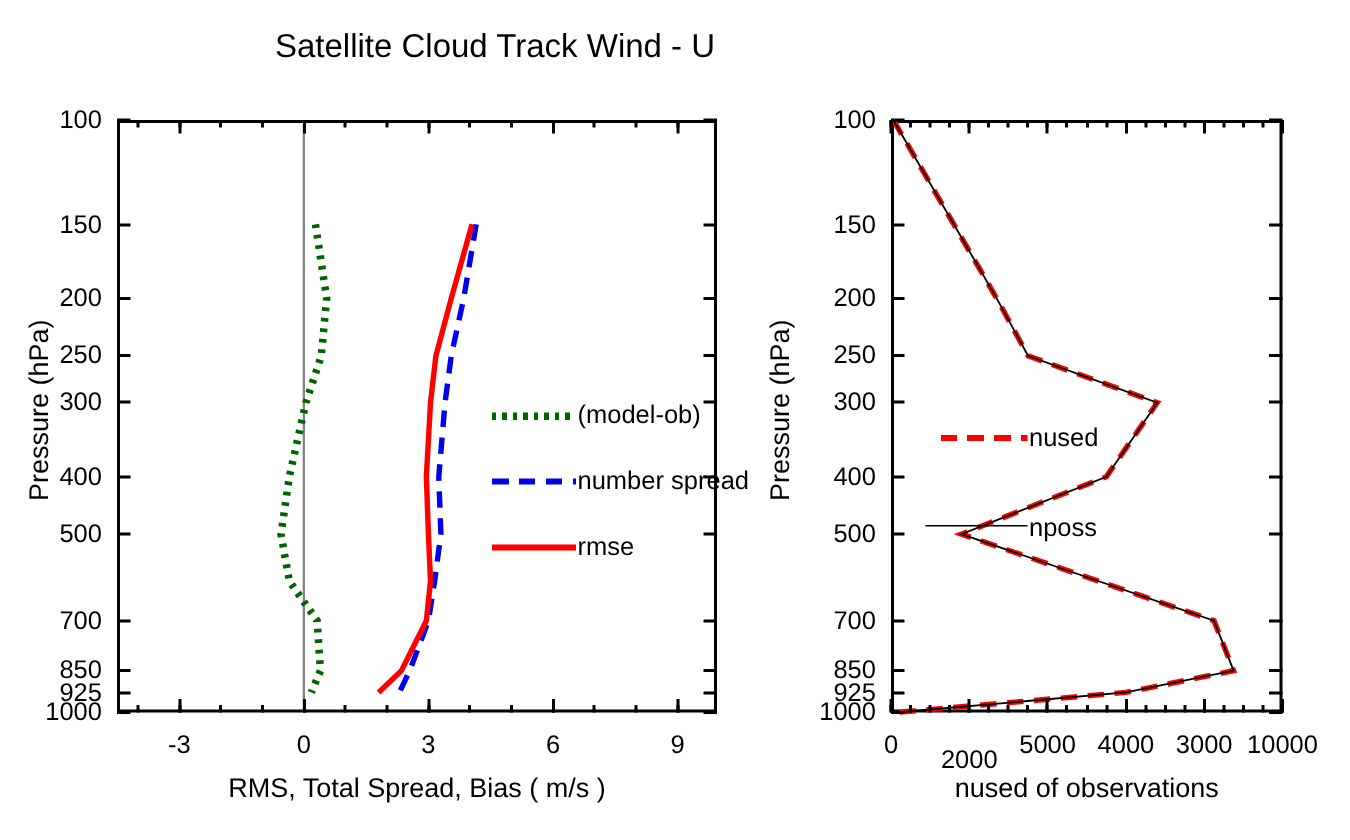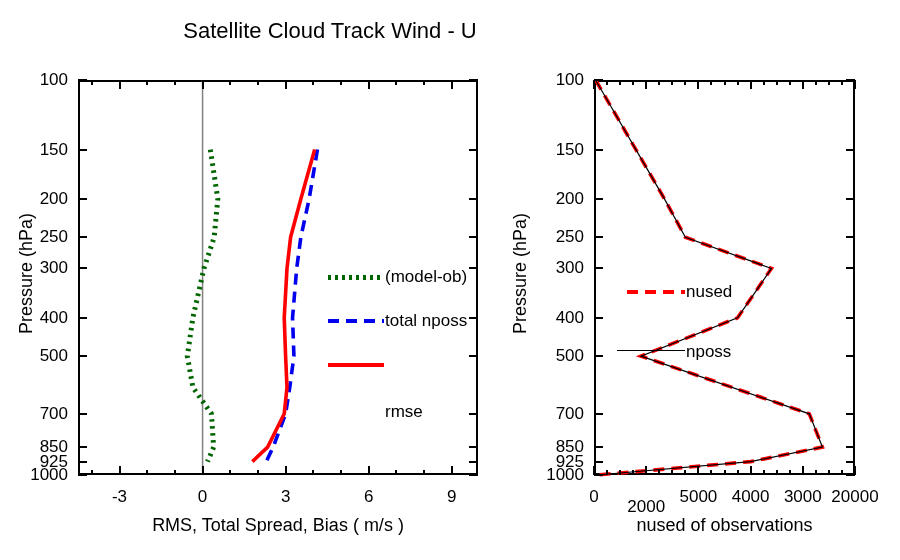--- a/index.html
+++ b/index.html
@@ -130,23 +130,23 @@
         <div class="xtick-label" style="left: 285.612px; top: 487px;">3</div>
         <div class="xtick-label" style="left: 368.657px; top: 487px;">6</div>
         <div class="xtick-label" style="left: 451.702px; top: 487px;">9</div>
       </div>
     <div class="axis-title-x" id="left-xtitle" style="left: 278px; top: 515px;">RMS, Total Spread, Bias ( m/s )</div>
     <div class="axis-title-y" id="left-ytitle" style="left: 16px; top: 333.5px;">Pressure (hPa)</div>
     <div id="left-legend">
         <div class="legend-line" style="width: 56px; height: 5px; background: repeating-linear-gradient(to right, rgb(0, 100, 0) 0px, rgb(0, 100, 0) 3px, transparent 3px, transparent 7px); left: 328px; top: 275px; position: absolute;"></div>
         <div class="legend-label" style="left: 385px; top: 277px;">(model-ob)</div>
         <div class="legend-line" style="width: 56px; height: 4px; background: repeating-linear-gradient(to right, rgb(0, 0, 238) 0px, rgb(0, 0, 238) 11px, transparent 11px, transparent 18px); left: 328px; top: 319px; position: absolute;"></div>
-        <div class="legend-label" style="left: 385px; top: 321px;">total nposs</div>
+        <div class="legend-label" style="left: 385px; top: 321px;">number spread</div>
         <div class="legend-line" style="width: 56px; height: 4px; background: rgb(255, 0, 0); left: 328px; top: 363px; position: absolute;"></div>
-        <div class="legend-label" style="left: 385px; top: 365px; margin-top: 47px;">rmse</div>
+        <div class="legend-label" style="left: 385px; top: 365px;">rmse</div>
       </div>
   </div>
 
   <div class="panel" id="right-panel">
     <div class="frame" id="right-frame" style="left: 594px; top: 80px; width: 261px; height: 395px;"></div>
     <svg class="series" id="right-svg" width="900" height="560">
         <polyline points="595.57,80.00 664.47,198.91 685.35,237.19 771.48,268.46 737.55,317.81 640.98,356.09 809.33,413.81 822.38,447.12 750.60,461.63 597.13,475.00" fill="none" stroke="#ff0000" stroke-width="3.6" stroke-linecap="butt" stroke-linejoin="miter" stroke-dasharray="11,7"></polyline>
         <polyline points="595.57,80.00 664.47,198.91 685.35,237.19 771.48,268.46 737.55,317.81 640.98,356.09 809.33,413.81 822.38,447.12 750.60,461.63 597.13,475.00" fill="none" stroke="#000000" stroke-width="1.2" stroke-linecap="butt" stroke-linejoin="miter"></polyline>
       </svg>
     <div id="right-ticks">
@@ -239,21 +239,21 @@
         <div class="ytick-label" style="top: 447.12px; left: 528px; width: 56px;">850</div>
         <div class="ytick-label" style="top: 461.626px; left: 528px; width: 56px;">925</div>
         <div class="ytick-label" style="top: 475px; left: 528px; width: 56px;">1000</div>
       </div>
     <div id="right-xlabels">
         <div class="xtick-label" style="left: 594px; top: 487px;">0</div>
         <div class="xtick-label" style="left: 646.2px; top: 497px;">2000</div>
         <div class="xtick-label" style="left: 698.4px; top: 487px;">5000</div>
         <div class="xtick-label" style="left: 750.6px; top: 487px;">4000</div>
         <div class="xtick-label" style="left: 802.8px; top: 487px;">3000</div>
-        <div class="xtick-label" style="left: 855px; top: 487px;">20000</div>
+        <div class="xtick-label" style="left: 855px; top: 487px;">10000</div>
       </div>
     <div class="axis-title-x" id="right-xtitle" style="left: 724.5px; top: 515px;">nused of observations</div>
     <div class="axis-title-y" id="right-ytitle" style="left: 510px; top: 333.5px;">Pressure (hPa)</div>
     <div id="right-legend">
         <div class="legend-line" style="width: 58px; height: 4px; background: repeating-linear-gradient(to right, rgb(255, 0, 0) 0px, rgb(255, 0, 0) 11px, transparent 11px, transparent 18px); position: absolute; left: 627px; top: 290px;"></div>
         <div class="legend-label" style="left: 686px; top: 292px;">nused</div>
         <div class="legend-line" style="width: 68px; height: 1.3px; background: rgb(0, 0, 0); position: absolute; left: 617px; top: 350px;"></div>
         <div class="legend-label" style="left: 686px; top: 352px;">nposs</div>
       </div>
   </div>

